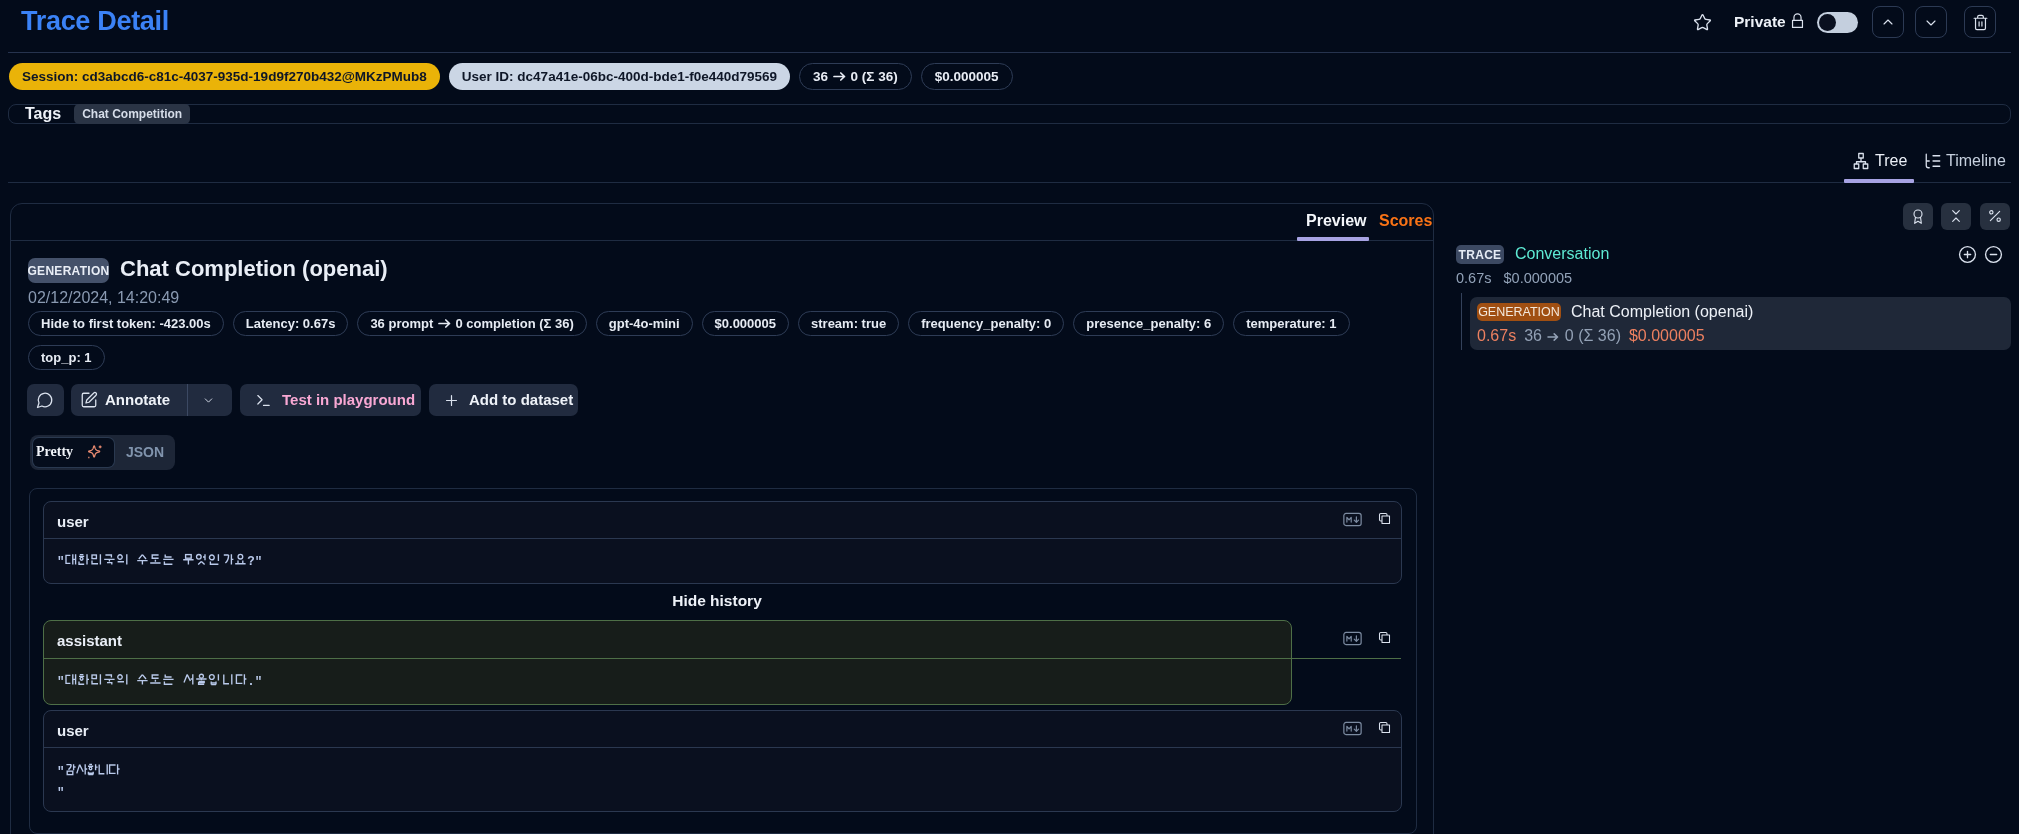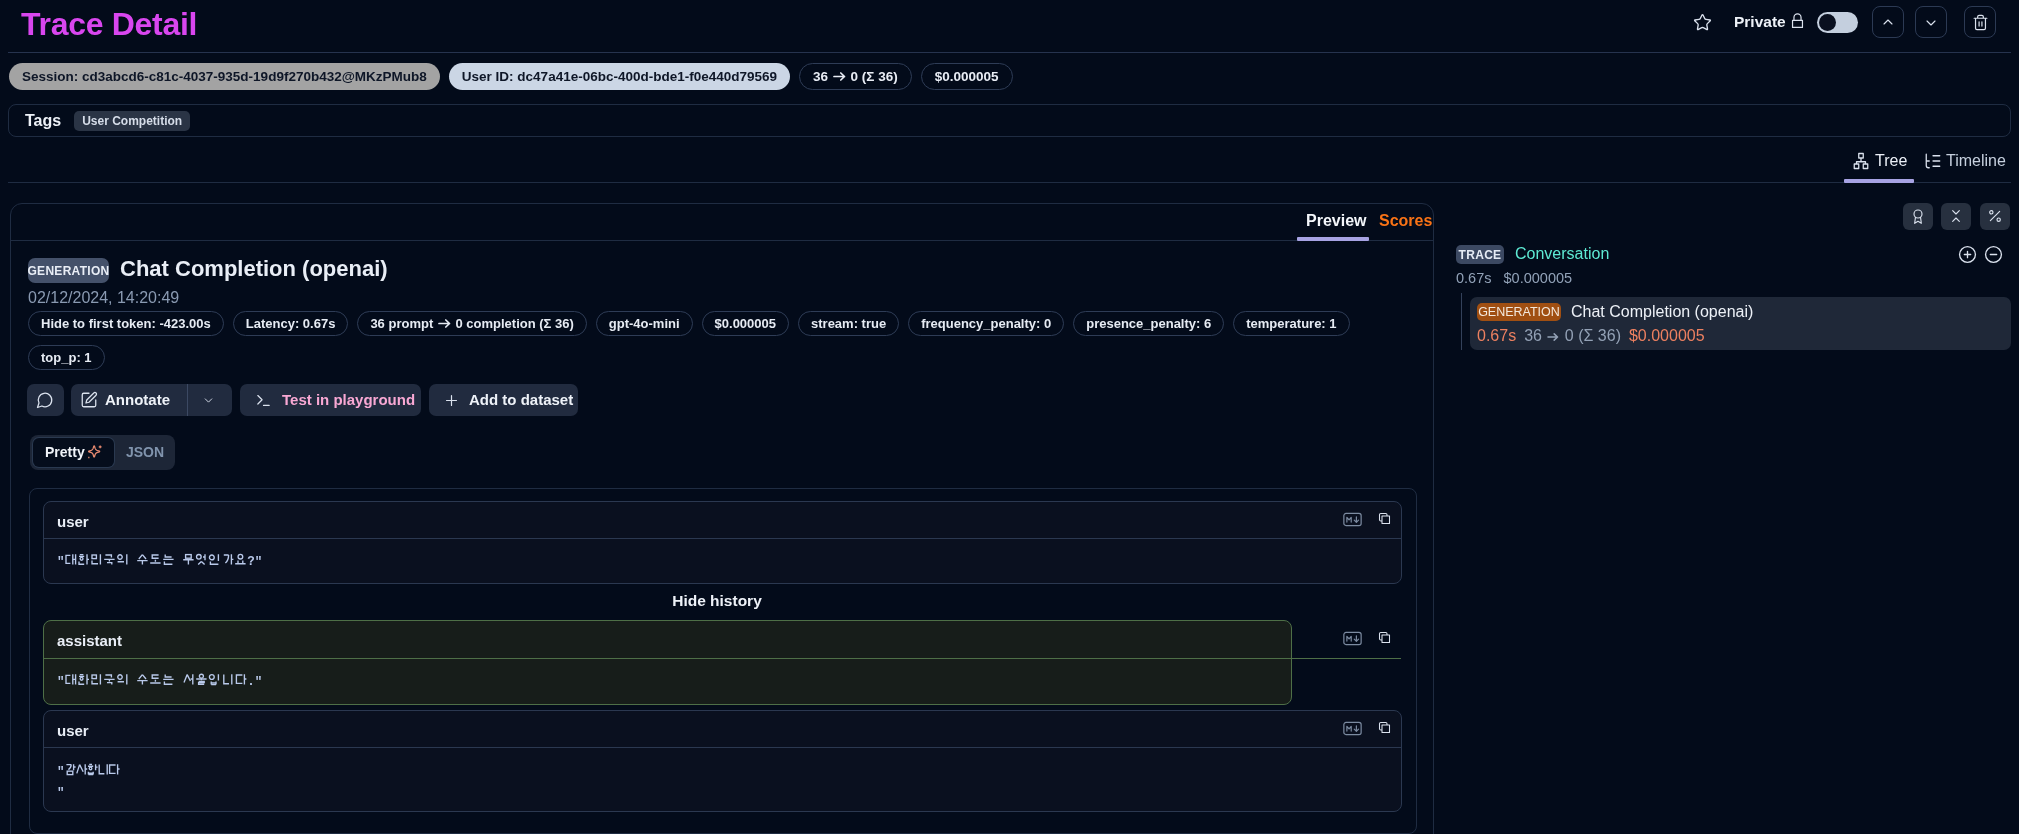--- a/index.html
+++ b/index.html
@@ -5,21 +5,21 @@
   * { margin:0; padding:0; box-sizing:border-box; }
   html,body { width:2019px; height:834px; overflow:hidden; }
   body { background:#030b1a; font-family:"Liberation Sans", sans-serif; color:#e5eaf3; position:relative; }
   .abs { position:absolute; }
   svg { display:block; }
   .ic { stroke:#dbe2ee; stroke-width:1.7; fill:none; stroke-linecap:round; stroke-linejoin:round; }
 </style>
 </head>
 <body>
 
-<div class="abs" style="left:21px; top:6px; font-size:32px; font-weight:bold; color:#d946ef; letter-spacing:-0.3px;">Trace Detail</div>
+<div class="abs" style="left:21px; top:6px; font-size:27px; font-weight:bold; color:#3b82f6; letter-spacing:-0.3px;">Trace Detail</div>
 
 <svg class="abs" style="left:1693px; top:13px;" width="19" height="19" viewBox="0 0 24 24">
     <path class="ic" stroke="#aab6c9" stroke-width="2" d="M11.525 2.295a.53.53 0 0 1 .95 0l2.31 4.679a2.123 2.123 0 0 0 1.595 1.16l5.166.756a.53.53 0 0 1 .294.904l-3.736 3.638a2.123 2.123 0 0 0-.611 1.878l.882 5.14a.53.53 0 0 1-.771.56l-4.618-2.428a2.122 2.122 0 0 0-1.973 0L6.396 21.01a.53.53 0 0 1-.77-.56l.881-5.139a2.122 2.122 0 0 0-.611-1.879L2.16 9.795a.53.53 0 0 1 .294-.906l5.165-.755a2.122 2.122 0 0 0 1.597-1.16z"></path>
   </svg>
 
 <div class="abs" style="left:1734px; top:13px; font-size:15.5px; font-weight:bold; color:#eef2f8;">Private</div>
 
 <svg class="abs" style="left:1789px; top:12px;" width="17" height="18" viewBox="0 0 24 24">
     <path class="ic" stroke="#e8edf5" stroke-width="2.2" d="M5 11 h14 v10 h-14 z M7 11 V7 a5 5 0 0 1 10 0 v4"></path>
   </svg>
@@ -40,33 +40,33 @@
 </div>
 <div class="abs" style="left:1964px; top:6px; width:32px; height:32px; border:1px solid #2c3a54; border-radius:8px;">
   <svg class="abs" style="left:7px; top:7px;" width="17" height="17" viewBox="0 0 24 24">
       <path class="ic" stroke-width="2" d="M3 6h18 M19 6v14a2 2 0 0 1-2 2H7a2 2 0 0 1-2-2V6 M8 6V4a2 2 0 0 1 2-2h4a2 2 0 0 1 2 2v2 M10 11v6 M14 11v6"></path>
     </svg>
 </div>
 
 <div class="abs" style="left:8px; top:52px; width:2003px; height:1px; background:#26334e;"></div>
 
 <div class="abs" style="left:9px; top:63px; display:flex; gap:9px; align-items:center;">
-  <div style="height:27px; background:#a3a3a3; color:#0e1627; border-radius:14px; font-size:13.5px; font-weight:bold; display:flex; align-items:center; padding:0 13px;">Session: cd3abcd6-c81c-4037-935d-19d9f270b432@MKzPMub8</div>
+  <div style="height:27px; background:#eab308; color:#0e1627; border-radius:14px; font-size:13.5px; font-weight:bold; display:flex; align-items:center; padding:0 13px;">Session: cd3abcd6-c81c-4037-935d-19d9f270b432@MKzPMub8</div>
   <div style="height:27px; background:#cbd6e5; color:#0e1627; border-radius:14px; font-size:13.5px; font-weight:bold; display:flex; align-items:center; padding:0 13px;">User ID: dc47a41e-06bc-400d-bde1-f0e440d79569</div>
   <div style="height:27px; border:1px solid #2e3c56; color:#e9edf5; border-radius:14px; font-size:13.5px; font-weight:bold; display:flex; align-items:center; padding:0 13px;">
       <span>36 <svg width="13" height="11" viewBox="0 0 13 11" style="display:inline-block; vertical-align:-1px; margin:0 1px;">
           <path d="M1 5.5H11.5 M7.8 2 11.5 5.5 7.8 9" stroke="currentColor" stroke-width="1.7" fill="none" stroke-linecap="round" stroke-linejoin="round"></path>
         </svg> 0 (Σ 36)</span>
     </div>
   <div style="height:27px; border:1px solid #2e3c56; color:#e9edf5; border-radius:14px; font-size:13.5px; font-weight:bold; display:flex; align-items:center; padding:0 13px;">$0.000005</div>
 </div>
 
-<div class="abs" style="left:8px; top:104px; width:2003px; height:33px; border:1px solid #1f2c42; border-radius:8px; display:flex; align-items:center;">
+<div class="abs" style="left:8px; top:104px; width:2003px; height:20px; border:1px solid #1f2c42; border-radius:8px; display:flex; align-items:center;">
   <div style="font-size:16px; font-weight:bold; color:#eef2f8; margin-left:16px;">Tags</div>
-  <div style="margin-left:13px; height:20px; background:#2a3445; color:#d6dde9; border-radius:5px; font-size:12px; font-weight:bold; display:flex; align-items:center; padding:0 8px;">User Competition</div>
+  <div style="margin-left:13px; height:20px; background:#2a3445; color:#d6dde9; border-radius:5px; font-size:12px; font-weight:bold; display:flex; align-items:center; padding:0 8px;">Chat Competition</div>
 </div>
 
 <div class="abs" style="left:8px; top:182px; width:2003px; height:1px; background:#1f2c42;"></div>
 <div class="abs" style="left:1844px; top:179px; width:70px; height:4px; background:#a7a3e3; border-radius:1px;"></div>
 <svg class="abs" style="left:1852px; top:152px;" width="18" height="18" viewBox="0 0 24 24">
     <path class="ic" stroke-width="2" d="M9 2h6v6H9z M3 16h6v6H3z M15 16h6v6h-6z M6 16v-3h12v3 M12 8v5"></path>
   </svg>
 <div class="abs" style="left:1875px; top:152px; font-size:16px; font-weight:500; color:#ecf0f7;">Tree</div>
 <svg class="abs" style="left:1924px; top:152px;" width="18" height="18" viewBox="0 0 24 24">
     <path class="ic" stroke="#b9c4d6" stroke-width="2" d="M3 3v15a3 3 0 0 0 3 3h1 M12 5h9 M12 12h9 M12 19h9 M3 12h4"></path>
@@ -124,21 +124,21 @@
   </div>
   <div class="abs" style="left:418px; top:180px; width:149px; height:32px; background:#212b3f; border-radius:7px;">
     <svg class="abs" style="left:14px; top:8px;" width="17" height="17" viewBox="0 0 24 24">
         <path class="ic" stroke-width="2.2" d="M5 12h14 M12 5v14"></path>
       </svg>
     <div class="abs" style="left:40px; top:7px; font-size:15px; font-weight:bold; color:#eef2f8;">Add to dataset</div>
   </div>
 
   <div class="abs" style="left:19px; top:231px; width:145px; height:35px; background:#1d2637; border-radius:8px;">
     <div class="abs" style="left:3px; top:3px; width:81px; height:29px; background:#050d1c; border-radius:6px; box-shadow:0 0 0 1px #2a3950;">
-      <div class="abs" style="left:12px; top:6px; font-size:14px; font-weight:bold; color:#f1f4f9;">Pretty</div>
+      <div class="abs" style="left:3px; top:6px; font-size:14px; font-weight:bold; color:#f1f4f9;font-family:Liberation Serif, serif;">Pretty</div>
       <svg class="abs" style="left:53px; top:6px;" width="17" height="17" viewBox="0 0 24 24">
           <path fill="none" stroke="#e88a70" stroke-width="1.8" stroke-linejoin="round" d="M11.02 3.06a.5.5 0 0 1 .96 0l1.07 3.47a4 4 0 0 0 2.42 2.42l3.47 1.07a.5.5 0 0 1 0 .96l-3.47 1.07a4 4 0 0 0-2.42 2.42l-1.07 3.47a.5.5 0 0 1-.96 0l-1.07-3.47a4 4 0 0 0-2.42-2.42L4.06 11a.5.5 0 0 1 0-.96l3.47-1.07a4 4 0 0 0 2.42-2.42Z M20 2v4 M22 4h-4 M4 18v2"></path>
         </svg>
     </div>
     <div class="abs" style="left:96px; top:9px; font-size:14px; font-weight:bold; color:#8194ad;">JSON</div>
   </div>
 
   <div class="abs" style="left:18px; top:284px; width:1388px; height:346px; border:1px solid #1f2c42; border-radius:8px;"></div>
 
   <div class="abs" style="left:32px; top:297px; width:1359px; height:83px; border:1px solid #2b3850; border-radius:8px; background:#0a101f;">

